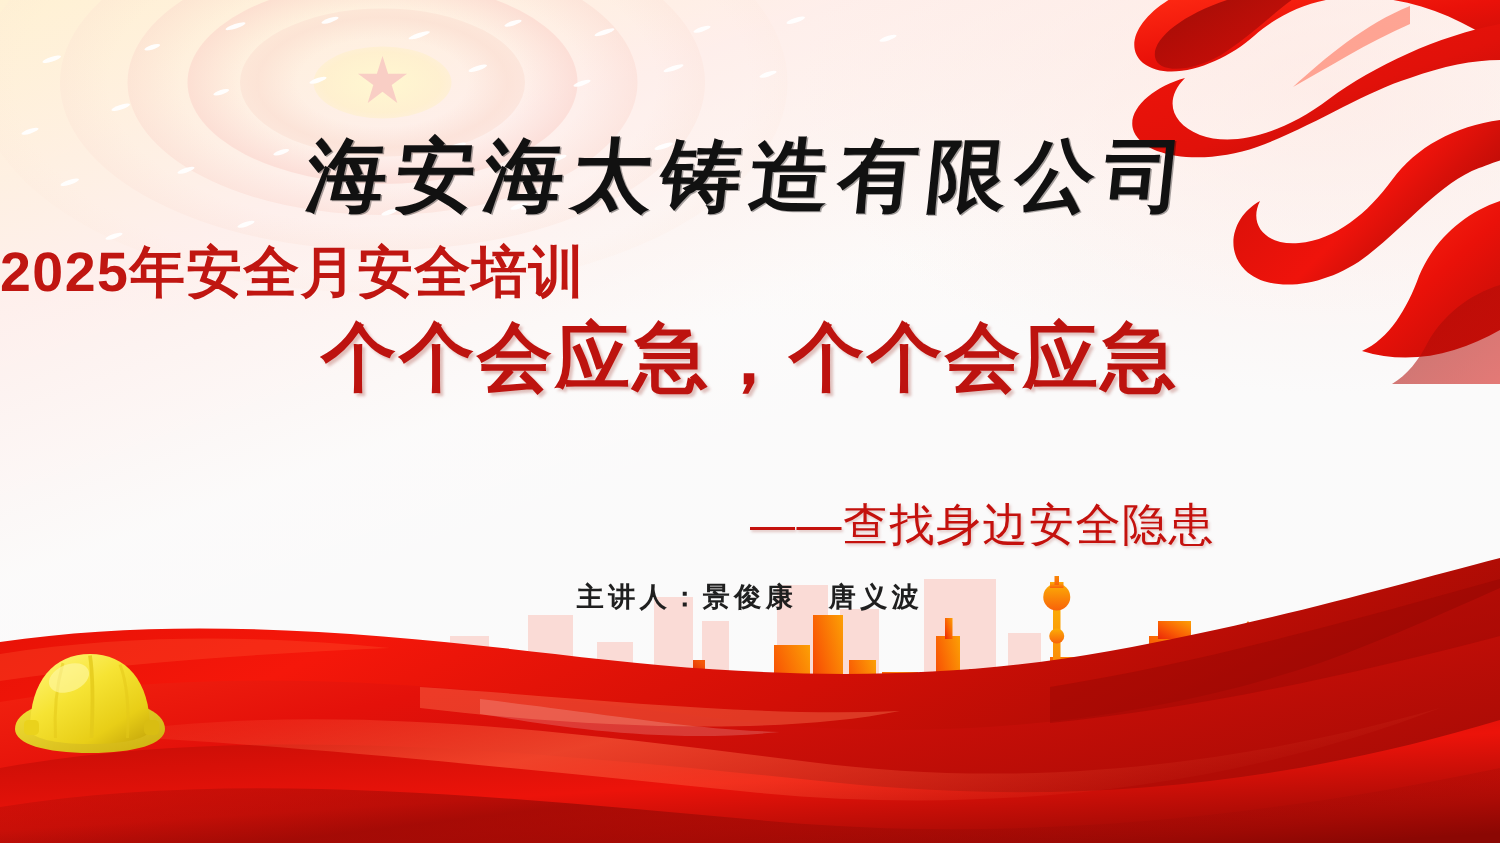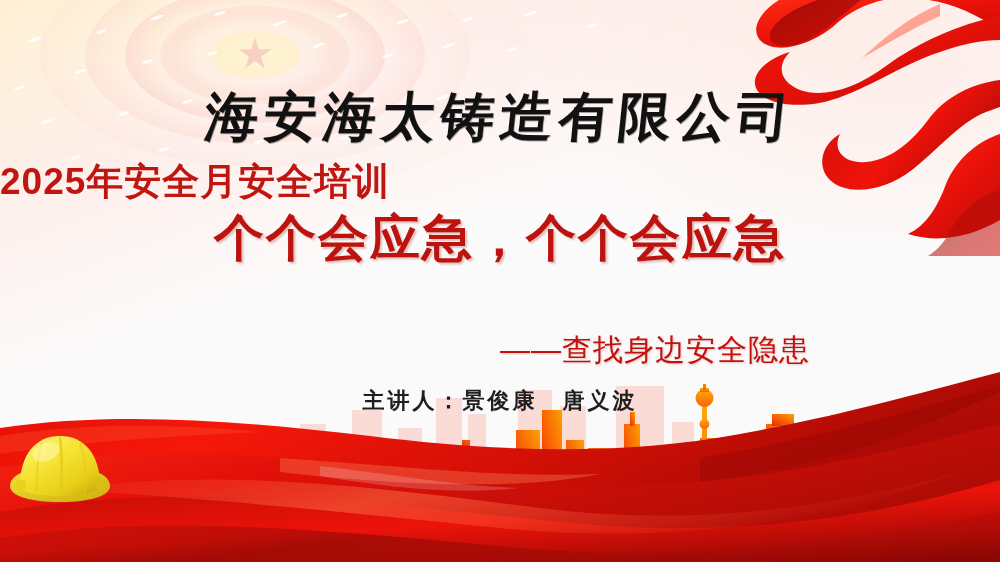--- a/index.html
+++ b/index.html
@@ -130,21 +130,21 @@
     font-size: 17px;
     letter-spacing: 3px;
     color: #2b2b2b;
     white-space: nowrap;
   }
   .meta-speaker {
     position: absolute;
     left: 0; right: 0; top: 386px;
     text-align: center;
     font-weight: 700;
-    font-size: 22px;
+    font-size: 18px;
     letter-spacing: 3px;
     color: #1f1f1f;
     white-space: nowrap;
   }
 </style>
 </head>
 <body>
 
 <div id="slide">
 

